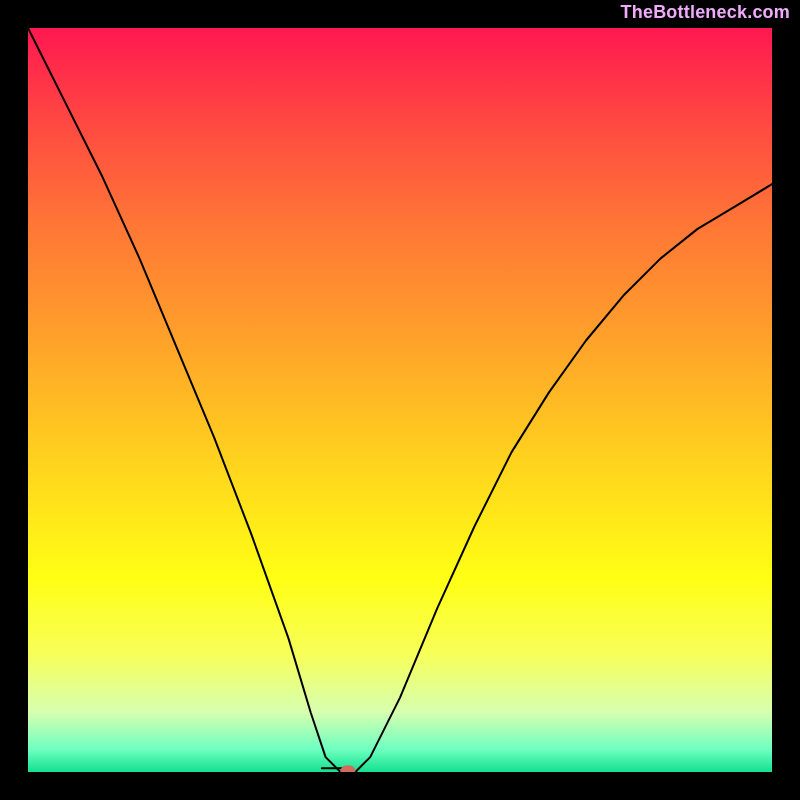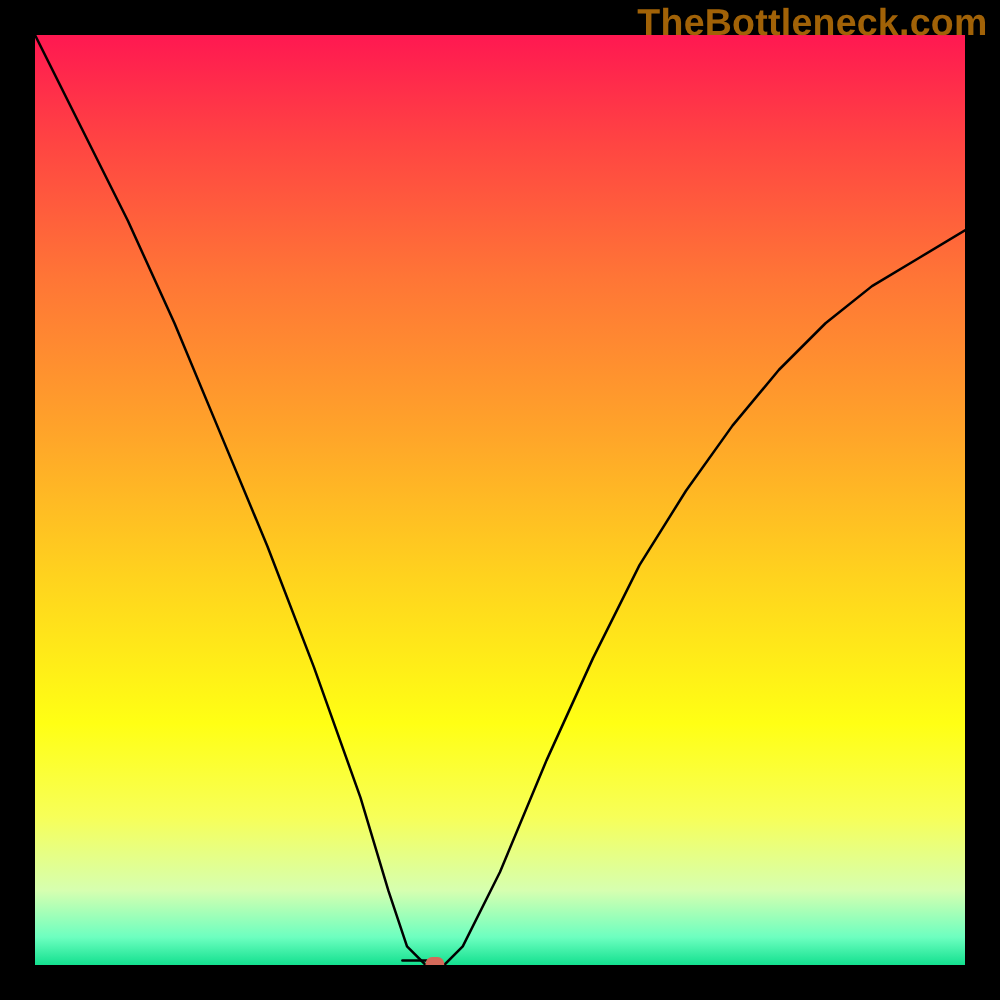--- a/index.html
+++ b/index.html
@@ -8,23 +8,23 @@
     position: relative;
     width: 800px;
     height: 800px;
     background: #000;
   }
   .watermark {
     position: absolute;
     top: 2px;
     right: 10px;
     font-family: Arial, Helvetica, sans-serif;
-    font-size: 30px;
+    font-size: 18px;
     font-weight: 600;
-    color: #a16207;
+    color: #f0abfc;
     letter-spacing: 0.2px;
     z-index: 5;
   }
   .plot-area {
     position: absolute;
     left: 28px;
     top: 28px;
     width: 744px;
     height: 744px;
     background: linear-gradient(to bottom,

